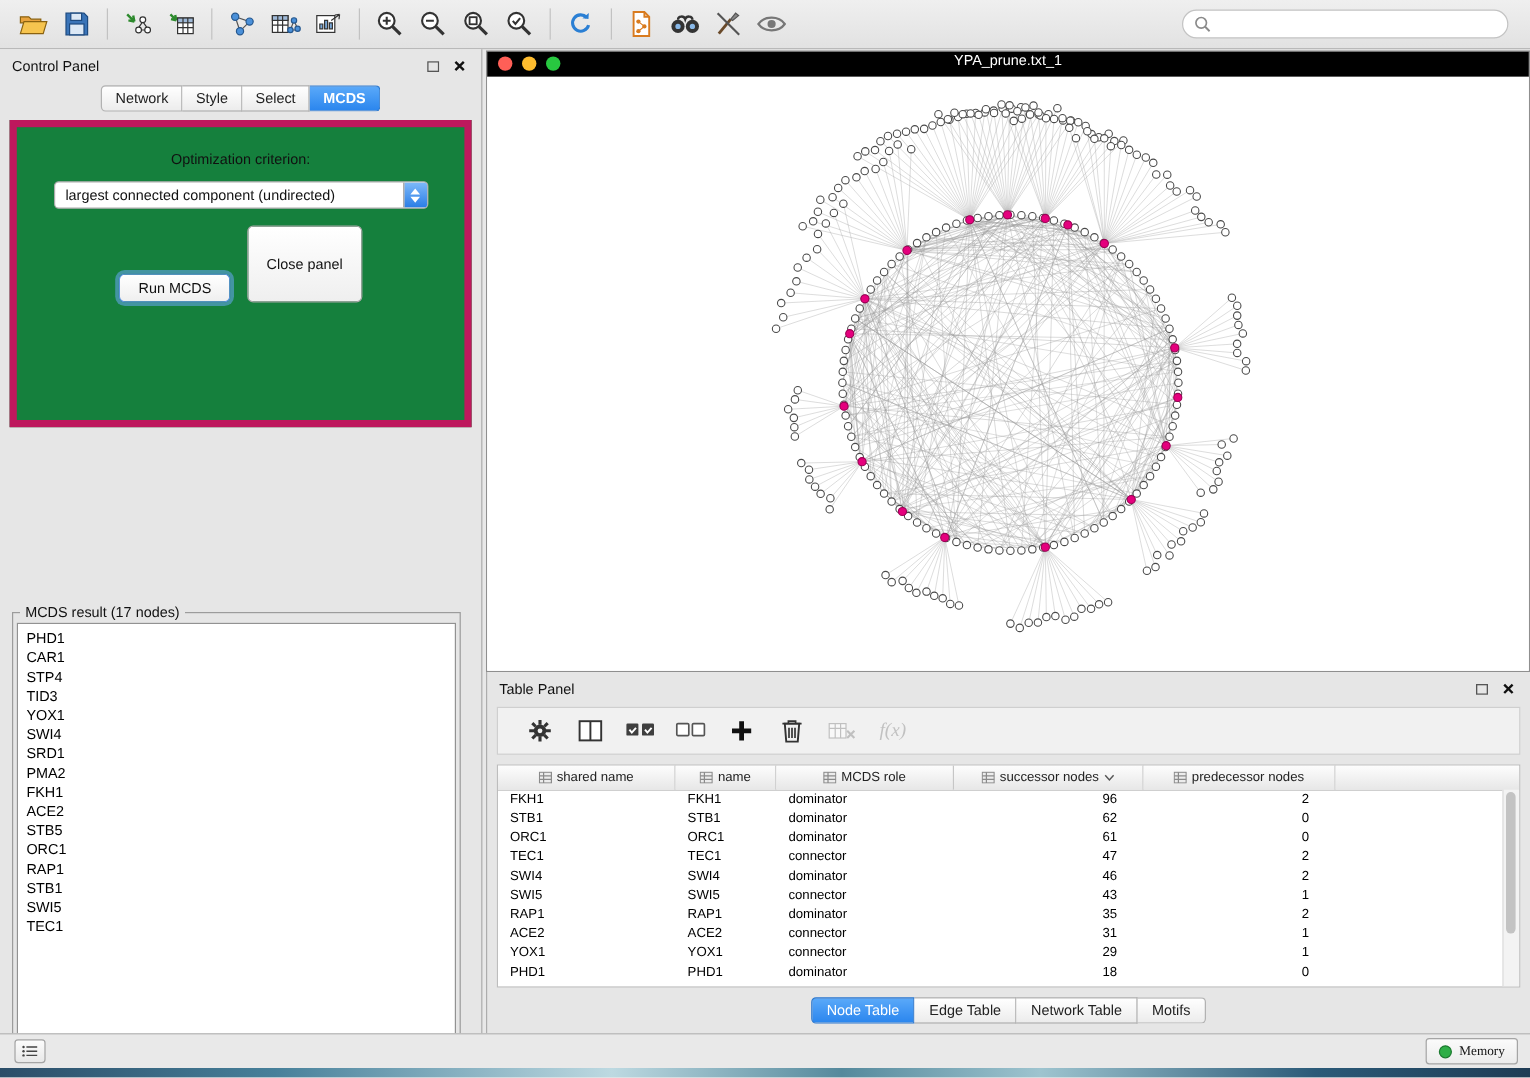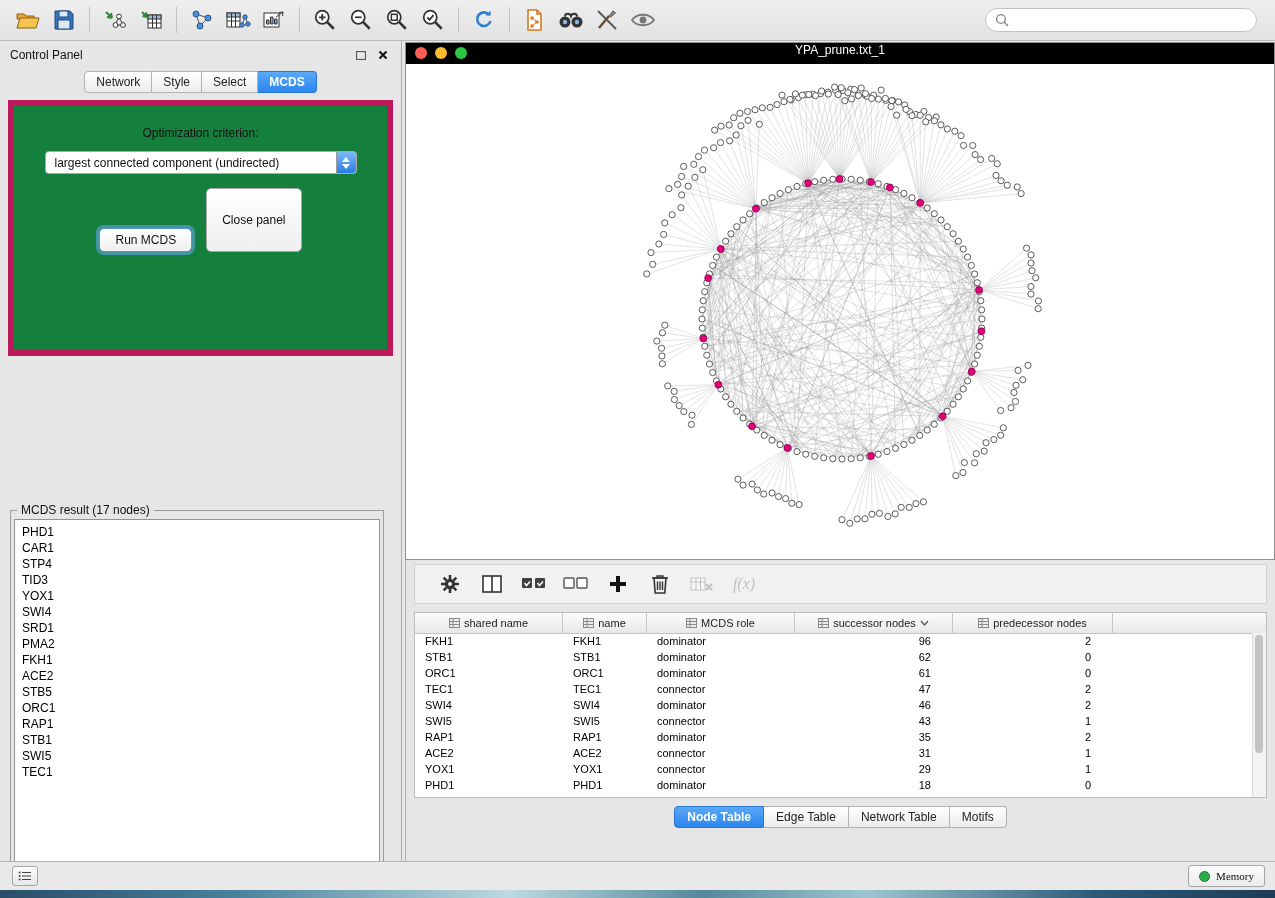--- a/index.html
+++ b/index.html
@@ -62,21 +62,21 @@
   .tbody{position:absolute;left:0;top:20px;right:13px;bottom:0;overflow:hidden;}
   .tr{display:flex;height:16px;align-items:center;}
   .td{box-sizing:border-box;padding-left:10px;font-size:11px;color:#000;white-space:nowrap;overflow:hidden;}
   .td.num{text-align:right;padding-right:22px;padding-left:0;}
   .vscroll{position:absolute;top:20px;right:0;bottom:0;width:13px;background:#f3f3f3;border-left:1px solid #ddd;}
   .vthumb{position:absolute;top:2px;left:2px;width:8px;height:118px;background:#c3c3c3;border-radius:4px;}
   .tp-tabs{display:flex;justify-content:center;margin-top:8px;}
   .ttab{font-size:12px;font-family:inherit;padding:3px 12px;background:linear-gradient(#ffffff,#ececec);border:1px solid #b2b2b2;border-left:none;color:#222;cursor:default;}
   .ttab:first-child{border-left:1px solid #b2b2b2;border-radius:4px 0 0 4px;}
   .ttab:last-child{border-radius:0 4px 4px 0;}
-  .ttab.sel{background:linear-gradient(#5aa9f9,#2b86ee);border-color:#2a77cf;color:#fff;font-weight:bold;}
+  .ttab.sel{background:linear-gradient(#5aa9f9,#2b86ee);border-color:#2a77cf;color:#fff;}
 
   
   .statusbar{position:absolute;left:0;bottom:8px;right:0;height:28px;background:#e9e9e9;border-top:1px solid #b5b5b5;}
   .list-btn{position:absolute;left:12px;top:4px;width:26px;height:20px;border:1px solid #a5a5a5;border-radius:3px;background:linear-gradient(#fcfcfc,#e8e8e8);display:flex;align-items:center;justify-content:center;padding:0;cursor:default;}
   .memory-btn{position:absolute;right:10px;top:3px;height:22px;border:1px solid #a5a5a5;border-radius:3px;background:linear-gradient(#fbfbfb,#ececec);display:flex;align-items:center;gap:6px;padding:0 10px;font-size:11px;font-family:Liberation Serif, serif;color:#111;cursor:default;}
   .mem-dot{width:9px;height:9px;border-radius:50%;background:#2fae47;border:1px solid #1d7a30;}
   .wallpaper{position:absolute;left:0;bottom:0;right:0;height:8px;background:linear-gradient(90deg,#2b4d68 0%,#47809a 18%,#bdd9e1 40%,#55899c 55%,#9ec4cf 68%,#2b5a78 86%,#1e3c55 100%);}
 </style>
 </head>
 <body>
@@ -1091,20 +1091,34 @@
             <circle cx="302.11733416517507" cy="214.06796133881681" r="3.4" fill="#e5007d" stroke="#9b0055" stroke-width="0.9"></circle>
             <circle cx="483.88282006559365" cy="123.44303308997283" r="3.4" fill="#e5007d" stroke="#9b0055" stroke-width="0.9"></circle>
             <circle cx="575.4672577328444" cy="267.20180398467215" r="3.4" fill="#e5007d" stroke="#9b0055" stroke-width="0.9"></circle>
             <circle cx="346.0097346438845" cy="362.24622203665695" r="3.4" fill="#e5007d" stroke="#9b0055" stroke-width="0.9"></circle>
           </g>
         </svg>
     </div>
   </div>
 
   <div class="table-panel">
+    <div class="panel-header">
+      <span>Table Panel</span>
+      <span class="spacer"></span>
+      <button class="winbtn">
+          <svg width="10" height="9" viewBox="0 0 10 9">
+            <rect x="0.5" y="0.5" width="9" height="8" fill="none" stroke="#555" stroke-width="1.2"></rect>
+          </svg>
+        </button>
+      <button class="winbtn">
+          <svg width="10" height="10" viewBox="0 0 10 10">
+            <path d="M1.5 1.5 L8.5 8.5 M8.5 1.5 L1.5 8.5" stroke="#111" stroke-width="2"></path>
+          </svg>
+        </button>
+    </div>
     <div class="tp-toolbar">
       <div style="display:flex;align-items:center;gap:4px;">
           <button class="tpbtn">
             <svg width="22" height="22" viewBox="0 0 22 22">
               <g stroke="#333" stroke-width="2.6">
                 <path d="M11 2 v4 M11 16 v4 M2 11 h4 M16 11 h4 M4.6 4.6 l2.8 2.8 M14.6 14.6 l2.8 2.8 M17.4 4.6 l-2.8 2.8 M7.4 14.6 l-2.8 2.8"></path>
               </g>
               <circle cx="11" cy="11" r="5.2" fill="#333"></circle>
               <circle cx="11" cy="11" r="2" fill="#f1f1f1"></circle>
             </svg>

